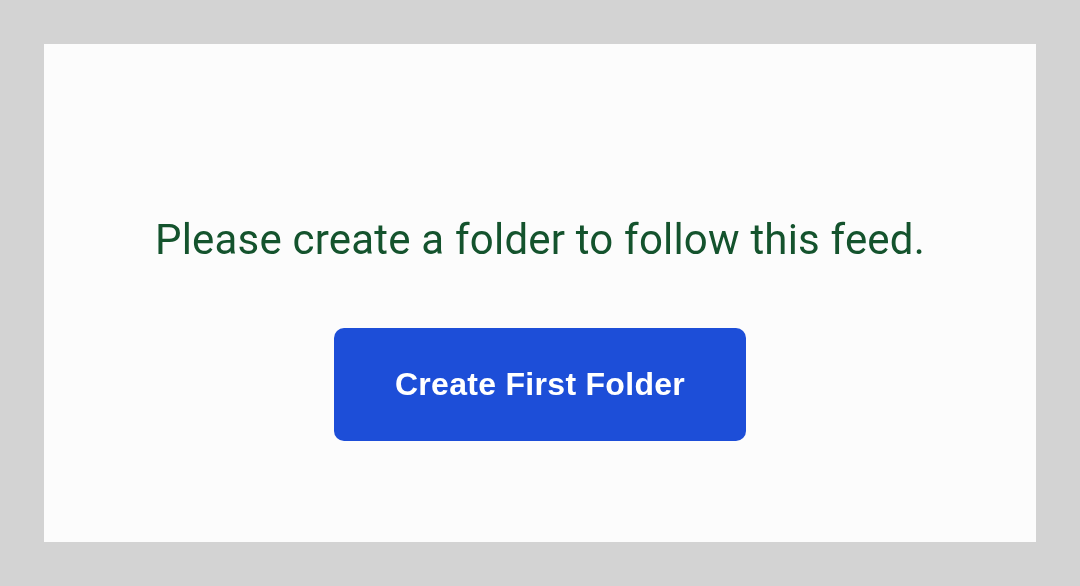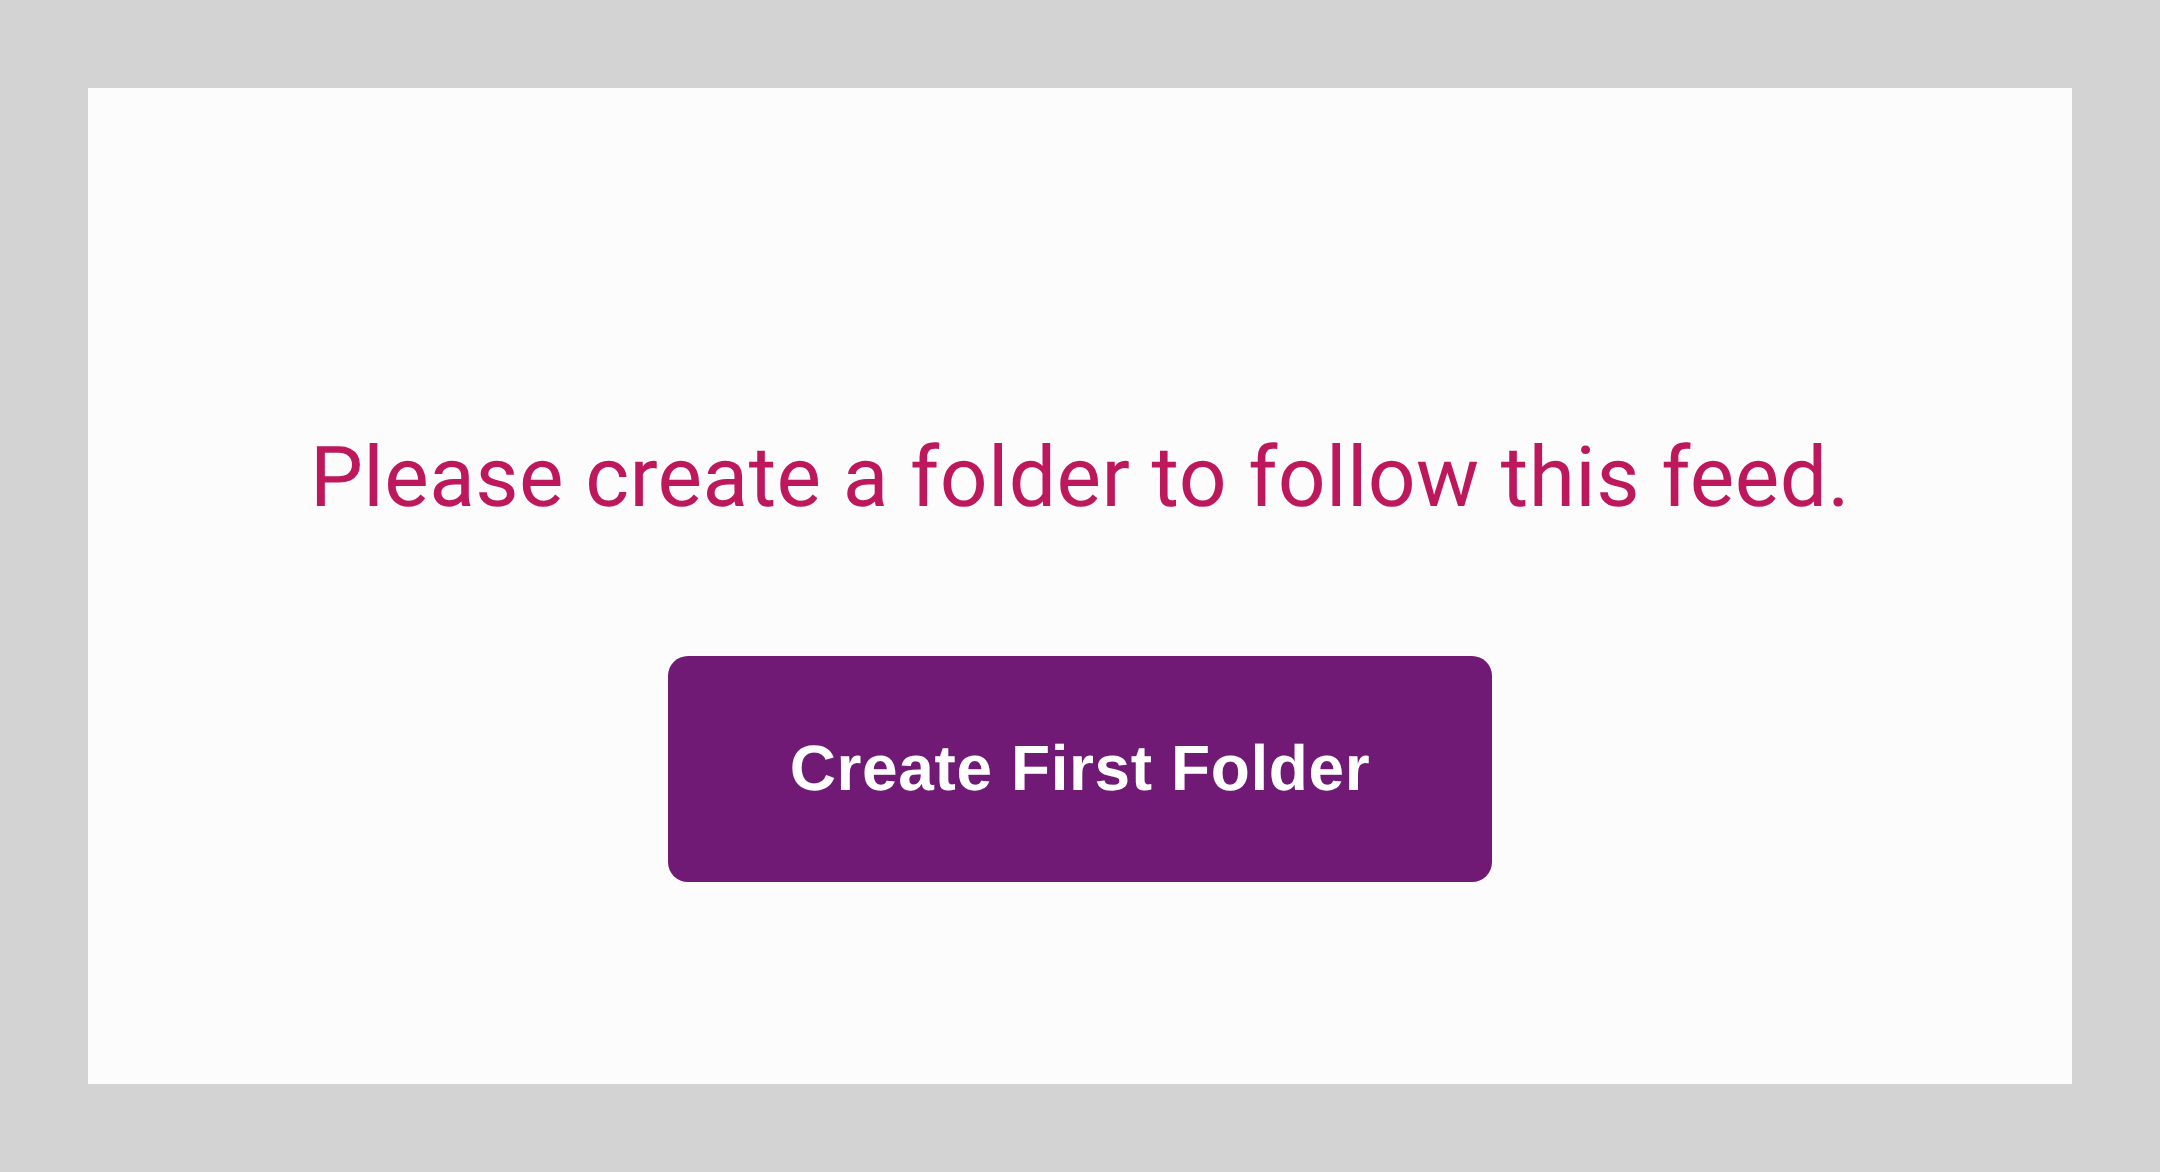--- a/index.html
+++ b/index.html
@@ -22,28 +22,28 @@
       height: 100%;
       background-color: #fcfcfc;
       display: flex;
       flex-direction: column;
       align-items: center;
       justify-content: center;
       padding-top: 70px;
     }
     .message {
       font-size: 42px;
-      color: #be185d;
+      color: #14532d;
       text-align: left;
       font-weight: 400;
       margin-bottom: 64px;
       letter-spacing: 0.2px;
     }
     .create-button {
-      background-color: #701a75;
+      background-color: #1d4ed8;
       color: #ffffff;
       border: none;
       border-radius: 10px;
       font-size: 32px;
       font-weight: 700;
       padding: 38px 61px;
       cursor: pointer;
       letter-spacing: 0.3px;
     }
   </style>

